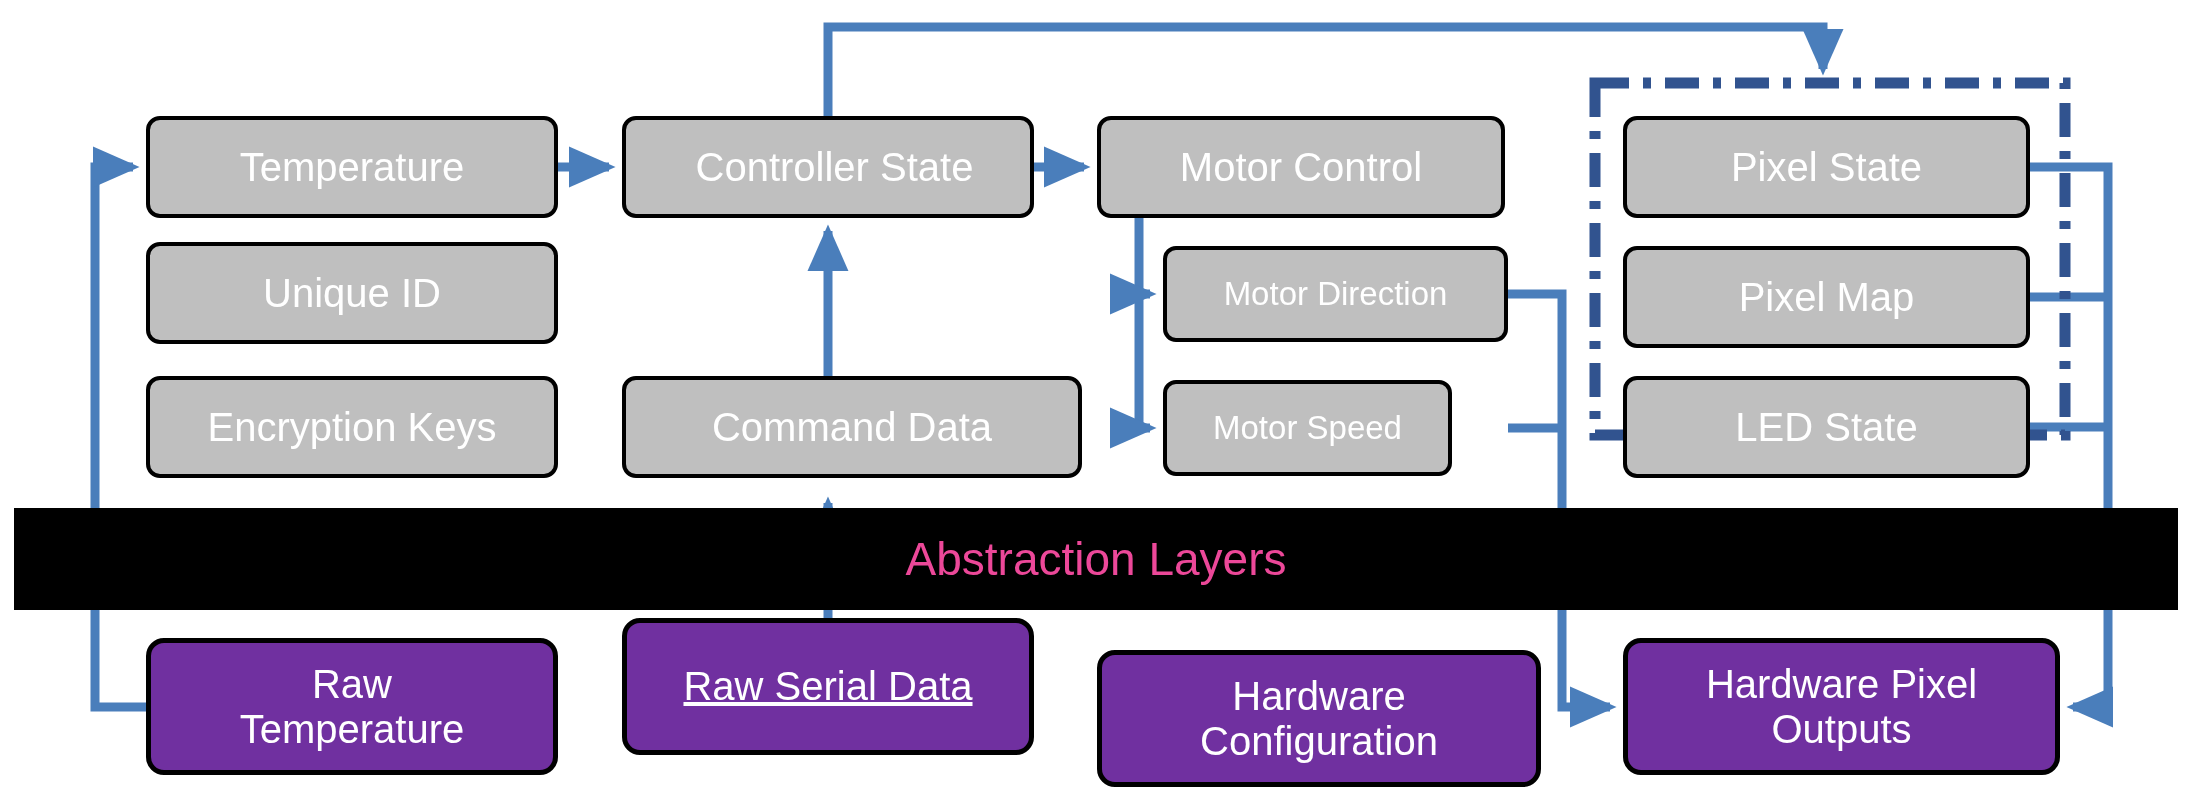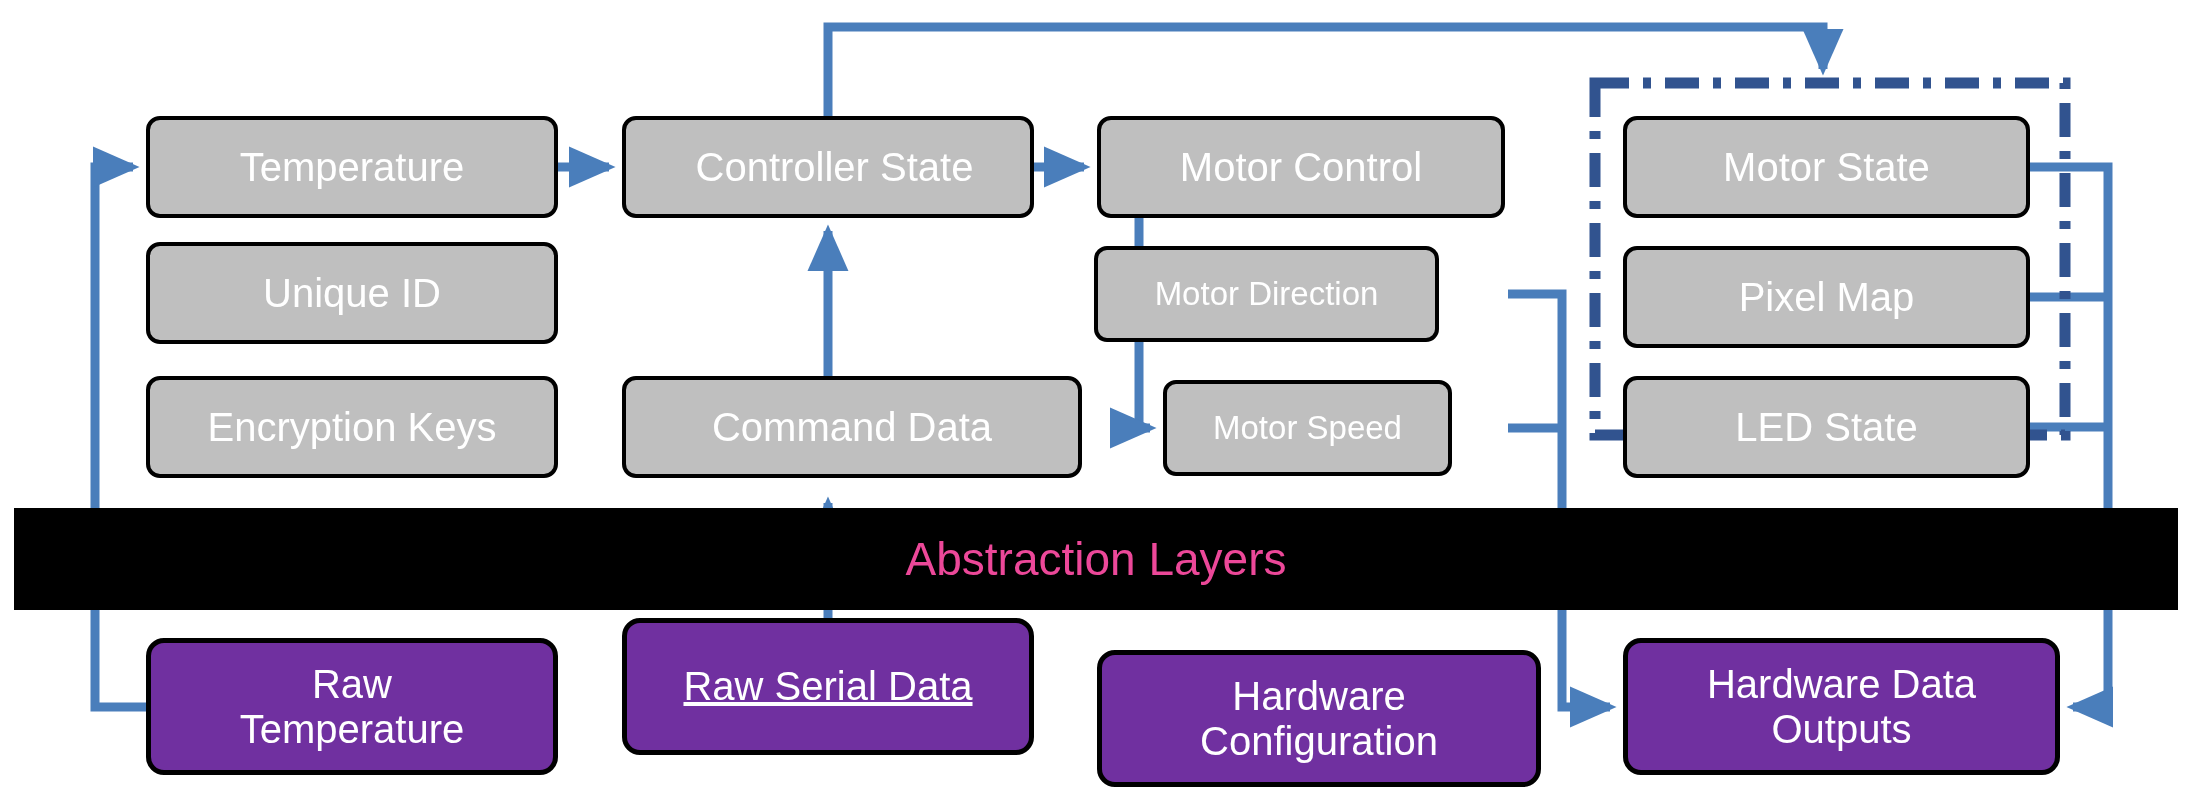--- a/index.html
+++ b/index.html
@@ -95,30 +95,30 @@
   </div>
 
   <div class="node gray" style="left:622px; top:376px; width:460px; height:102px;">
     <span>Command Data</span>
   </div>
 
   <div class="node gray" style="left:1097px; top:116px; width:408px; height:102px;">
     <span>Motor Control</span>
   </div>
 
-  <div class="node gray small" style="left:1094px; top:246px; width:345px; height:96px;">
+  <div class="node gray small" style="left:1163px; top:246px; width:345px; height:96px;">
     <span>Motor Direction</span>
   </div>
 
   <div class="node gray small" style="left:1163px; top:380px; width:289px; height:96px;">
     <span>Motor Speed</span>
   </div>
 
   <div class="node gray" style="left:1623px; top:116px; width:407px; height:102px;">
-    <span>Motor State</span>
+    <span>Pixel State</span>
   </div>
 
   <div class="node gray" style="left:1623px; top:246px; width:407px; height:102px;">
     <span>Pixel Map</span>
   </div>
 
   <div class="node gray" style="left:1623px; top:376px; width:407px; height:102px;">
     <span>LED State</span>
   </div>
 
@@ -139,21 +139,21 @@
 
   <div class="node purple" style="left:1097px; top:638px; width:444px; height:137px;margin-top:12px;">
     <span>
       <span>Hardware</span><br>
       <span>Configuration</span>
     </span>
   </div>
 
   <div class="node purple" style="left:1623px; top:638px; width:437px; height:137px;">
     <span>
-      <span>Hardware Data</span><br>
+      <span>Hardware Pixel</span><br>
       <span>Outputs</span>
     </span>
   </div>
 
   <svg id="wires" viewBox="0 0 2192 804">
     <defs>
       <marker id="arrowhead" viewBox="0 0 10 10" refX="8.6" refY="5" markerWidth="5.2" markerHeight="5.2" orient="auto-start-reverse">
         <path d="M 0 0.6 L 10 5 L 0 9.4 z" fill="#4A7EBB"></path>
       </marker>
     </defs>

